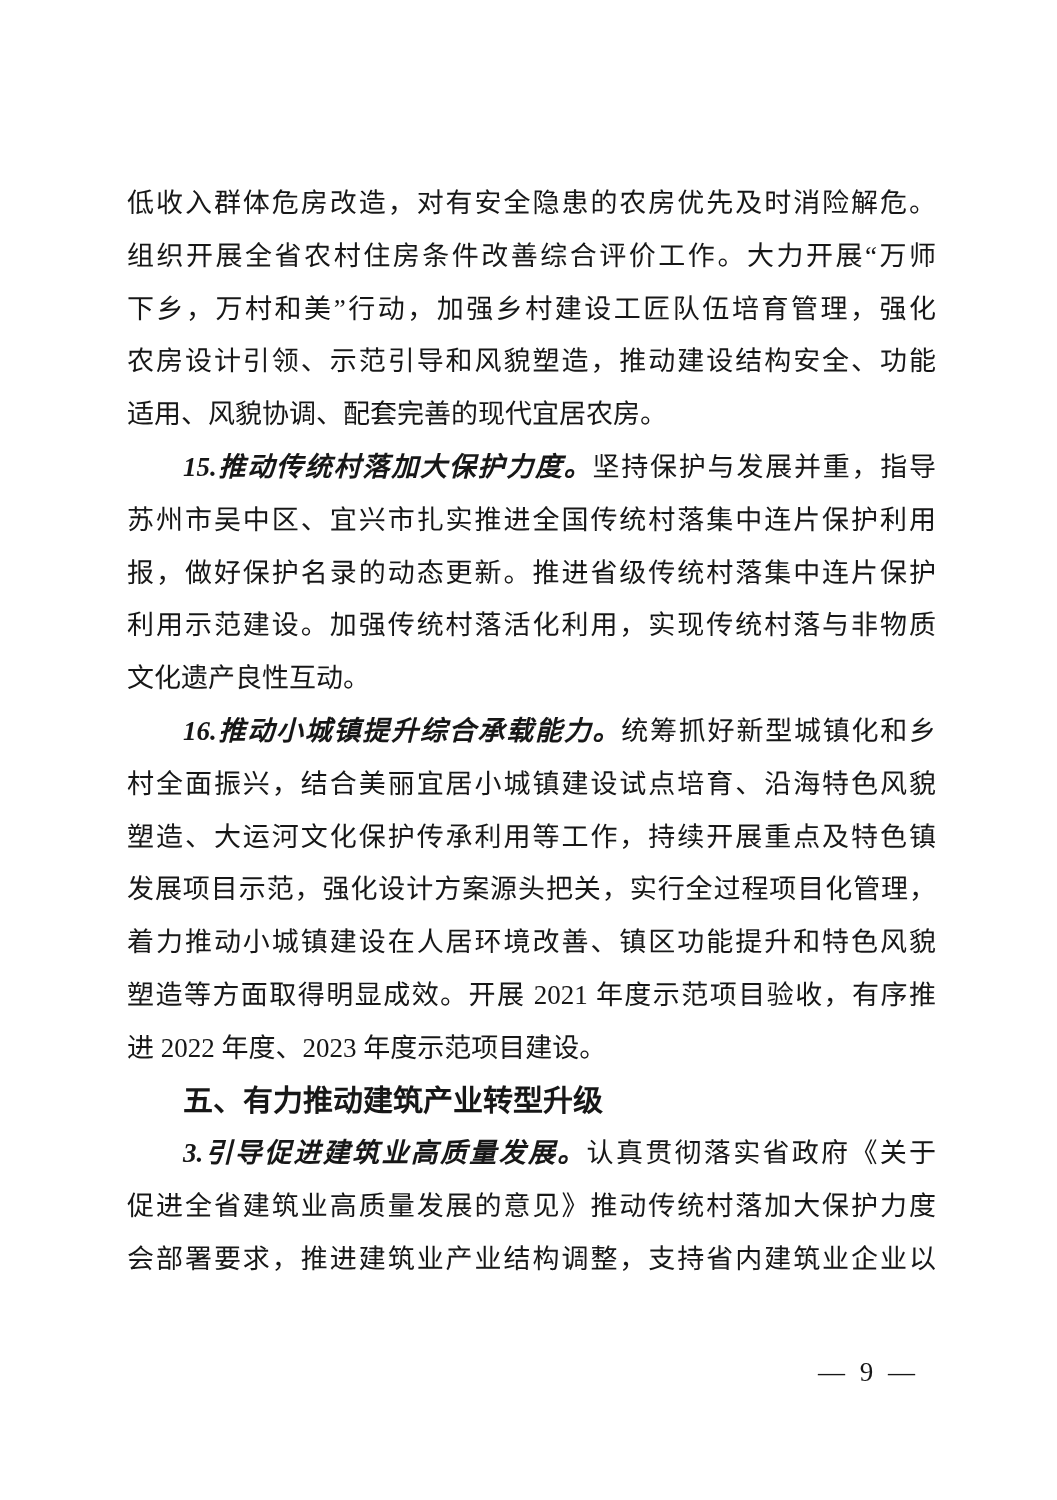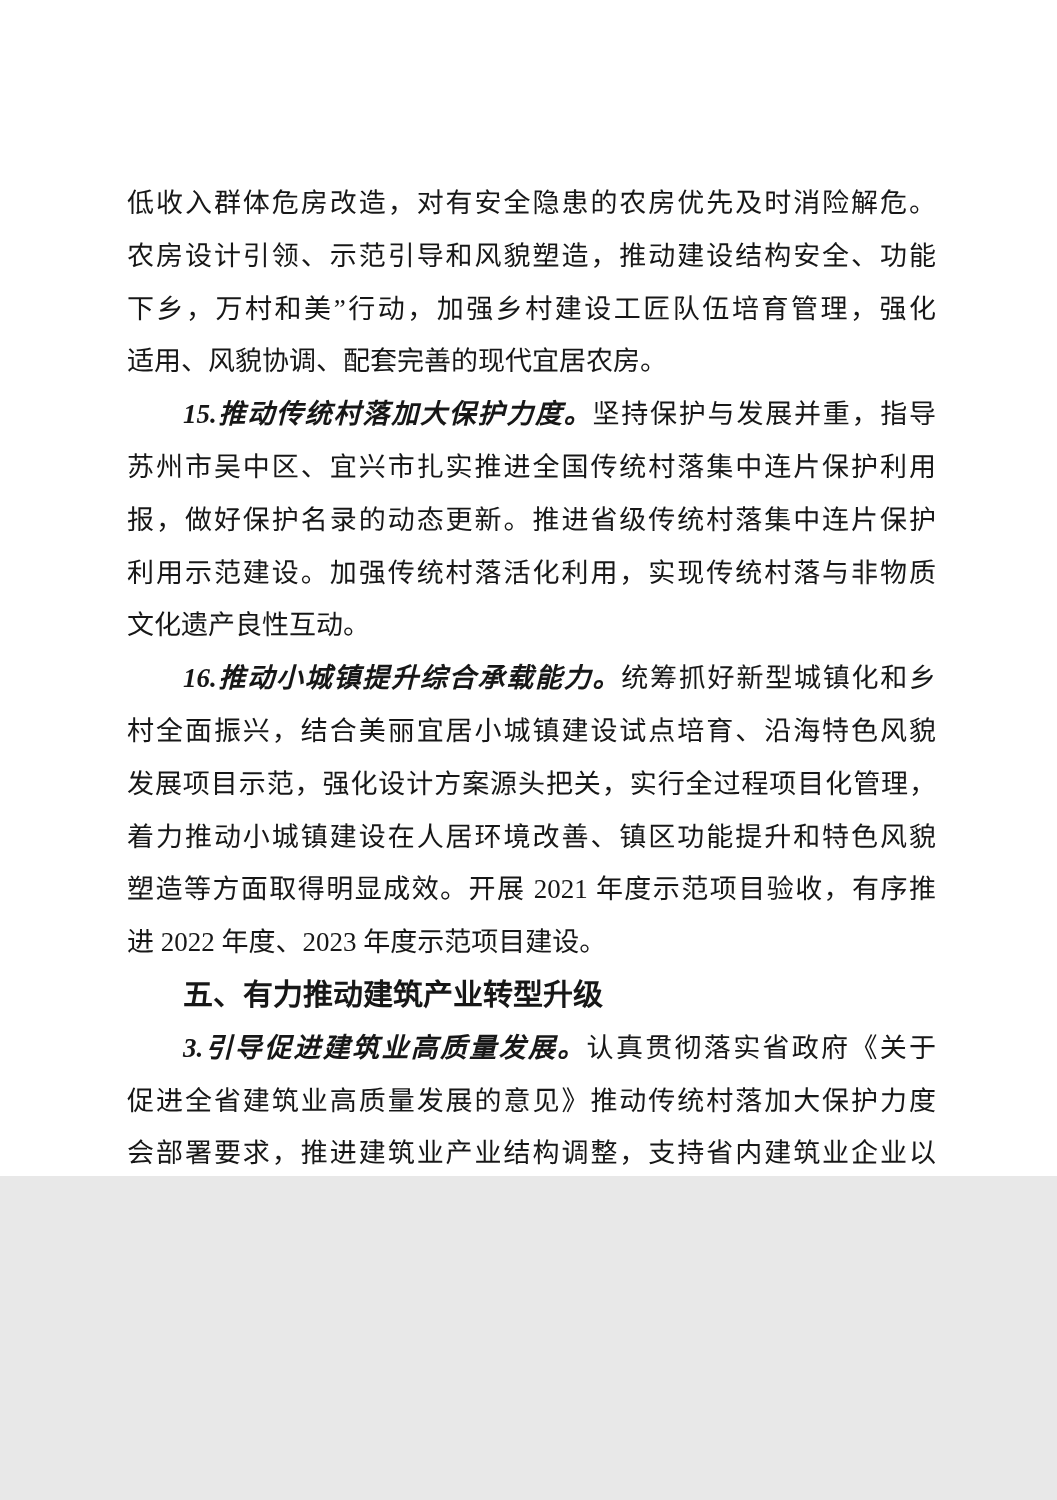--- a/index.html
+++ b/index.html
@@ -3,21 +3,21 @@
 <meta charset="utf-8">
 <style>
   html, body {
     margin: 0;
     padding: 0;
     background: #e8e8e8;
   }
   .page {
     position: relative;
     width: 1057px;
-    height: 1176px;
+    height: 1500px;
     margin: 0 auto;
     background: #ffffff;
     overflow: hidden;
   }
   .textblock {
     position: absolute;
     left: 127px;
     top: 177px;
     width: 809px;
     color: #171717;
@@ -62,32 +62,34 @@
     white-space: nowrap;
   }
 </style>
 </head>
 <body>
 
 <div class="page">
   <div class="textblock">
 
     <div class="line"><span>低收入群体危房改造，对有安全隐患的农房优先及时消险解危。</span></div>
+    <div class="line"><span>组织开展全省农村住房条件改善综合评价工作。大力开展“万师</span></div>
+    <div class="line"><span>下乡，万村和美”行动，加强乡村建设工匠队伍培育管理，强化</span></div>
     <div class="line"><span>农房设计引领、示范引导和风貌塑造，推动建设结构安全、功能</span></div>
-    <div class="line"><span>下乡，万村和美”行动，加强乡村建设工匠队伍培育管理，强化</span></div>
     <div class="line end"><span>适用、风貌协调、配套完善的现代宜居农房。</span></div>
 
     <div class="line indent"><span class="lead">15.推动传统村落加大保护力度。</span><span>坚持保护与发展并重，指导</span></div>
     <div class="line"><span>苏州市吴中区、宜兴市扎实推进全国传统村落集中连片保护利用</span></div>
     <div class="line"><span>报，做好保护名录的动态更新。推进省级传统村落集中连片保护</span></div>
     <div class="line"><span>利用示范建设。加强传统村落活化利用，实现传统村落与非物质</span></div>
     <div class="line end"><span>文化遗产良性互动。</span></div>
 
     <div class="line indent"><span class="lead">16.推动小城镇提升综合承载能力。</span><span>统筹抓好新型城镇化和乡</span></div>
     <div class="line"><span>村全面振兴，结合美丽宜居小城镇建设试点培育、沿海特色风貌</span></div>
+    <div class="line"><span>塑造、大运河文化保护传承利用等工作，持续开展重点及特色镇</span></div>
     <div class="line"><span>发展项目示范，强化设计方案源头把关，实行全过程项目化管理，</span></div>
     <div class="line"><span>着力推动小城镇建设在人居环境改善、镇区功能提升和特色风貌</span></div>
     <div class="line"><span>塑造等方面取得明显成效。开展 2021 年度示范项目验收，有序推</span></div>
     <div class="line end"><span>进 2022 年度、2023 年度示范项目建设。</span></div>
 
     <div class="line heading indent"><span>五、有力推动建筑产业转型升级</span></div>
 
     <div class="line indent"><span class="lead">3.引导促进建筑业高质量发展。</span><span>认真贯彻落实省政府《关于</span></div>
     <div class="line"><span>促进全省建筑业高质量发展的意见》推动传统村落加大保护力度</span></div>
     <div class="line"><span>会部署要求，推进建筑业产业结构调整，支持省内建筑业企业以</span></div>

